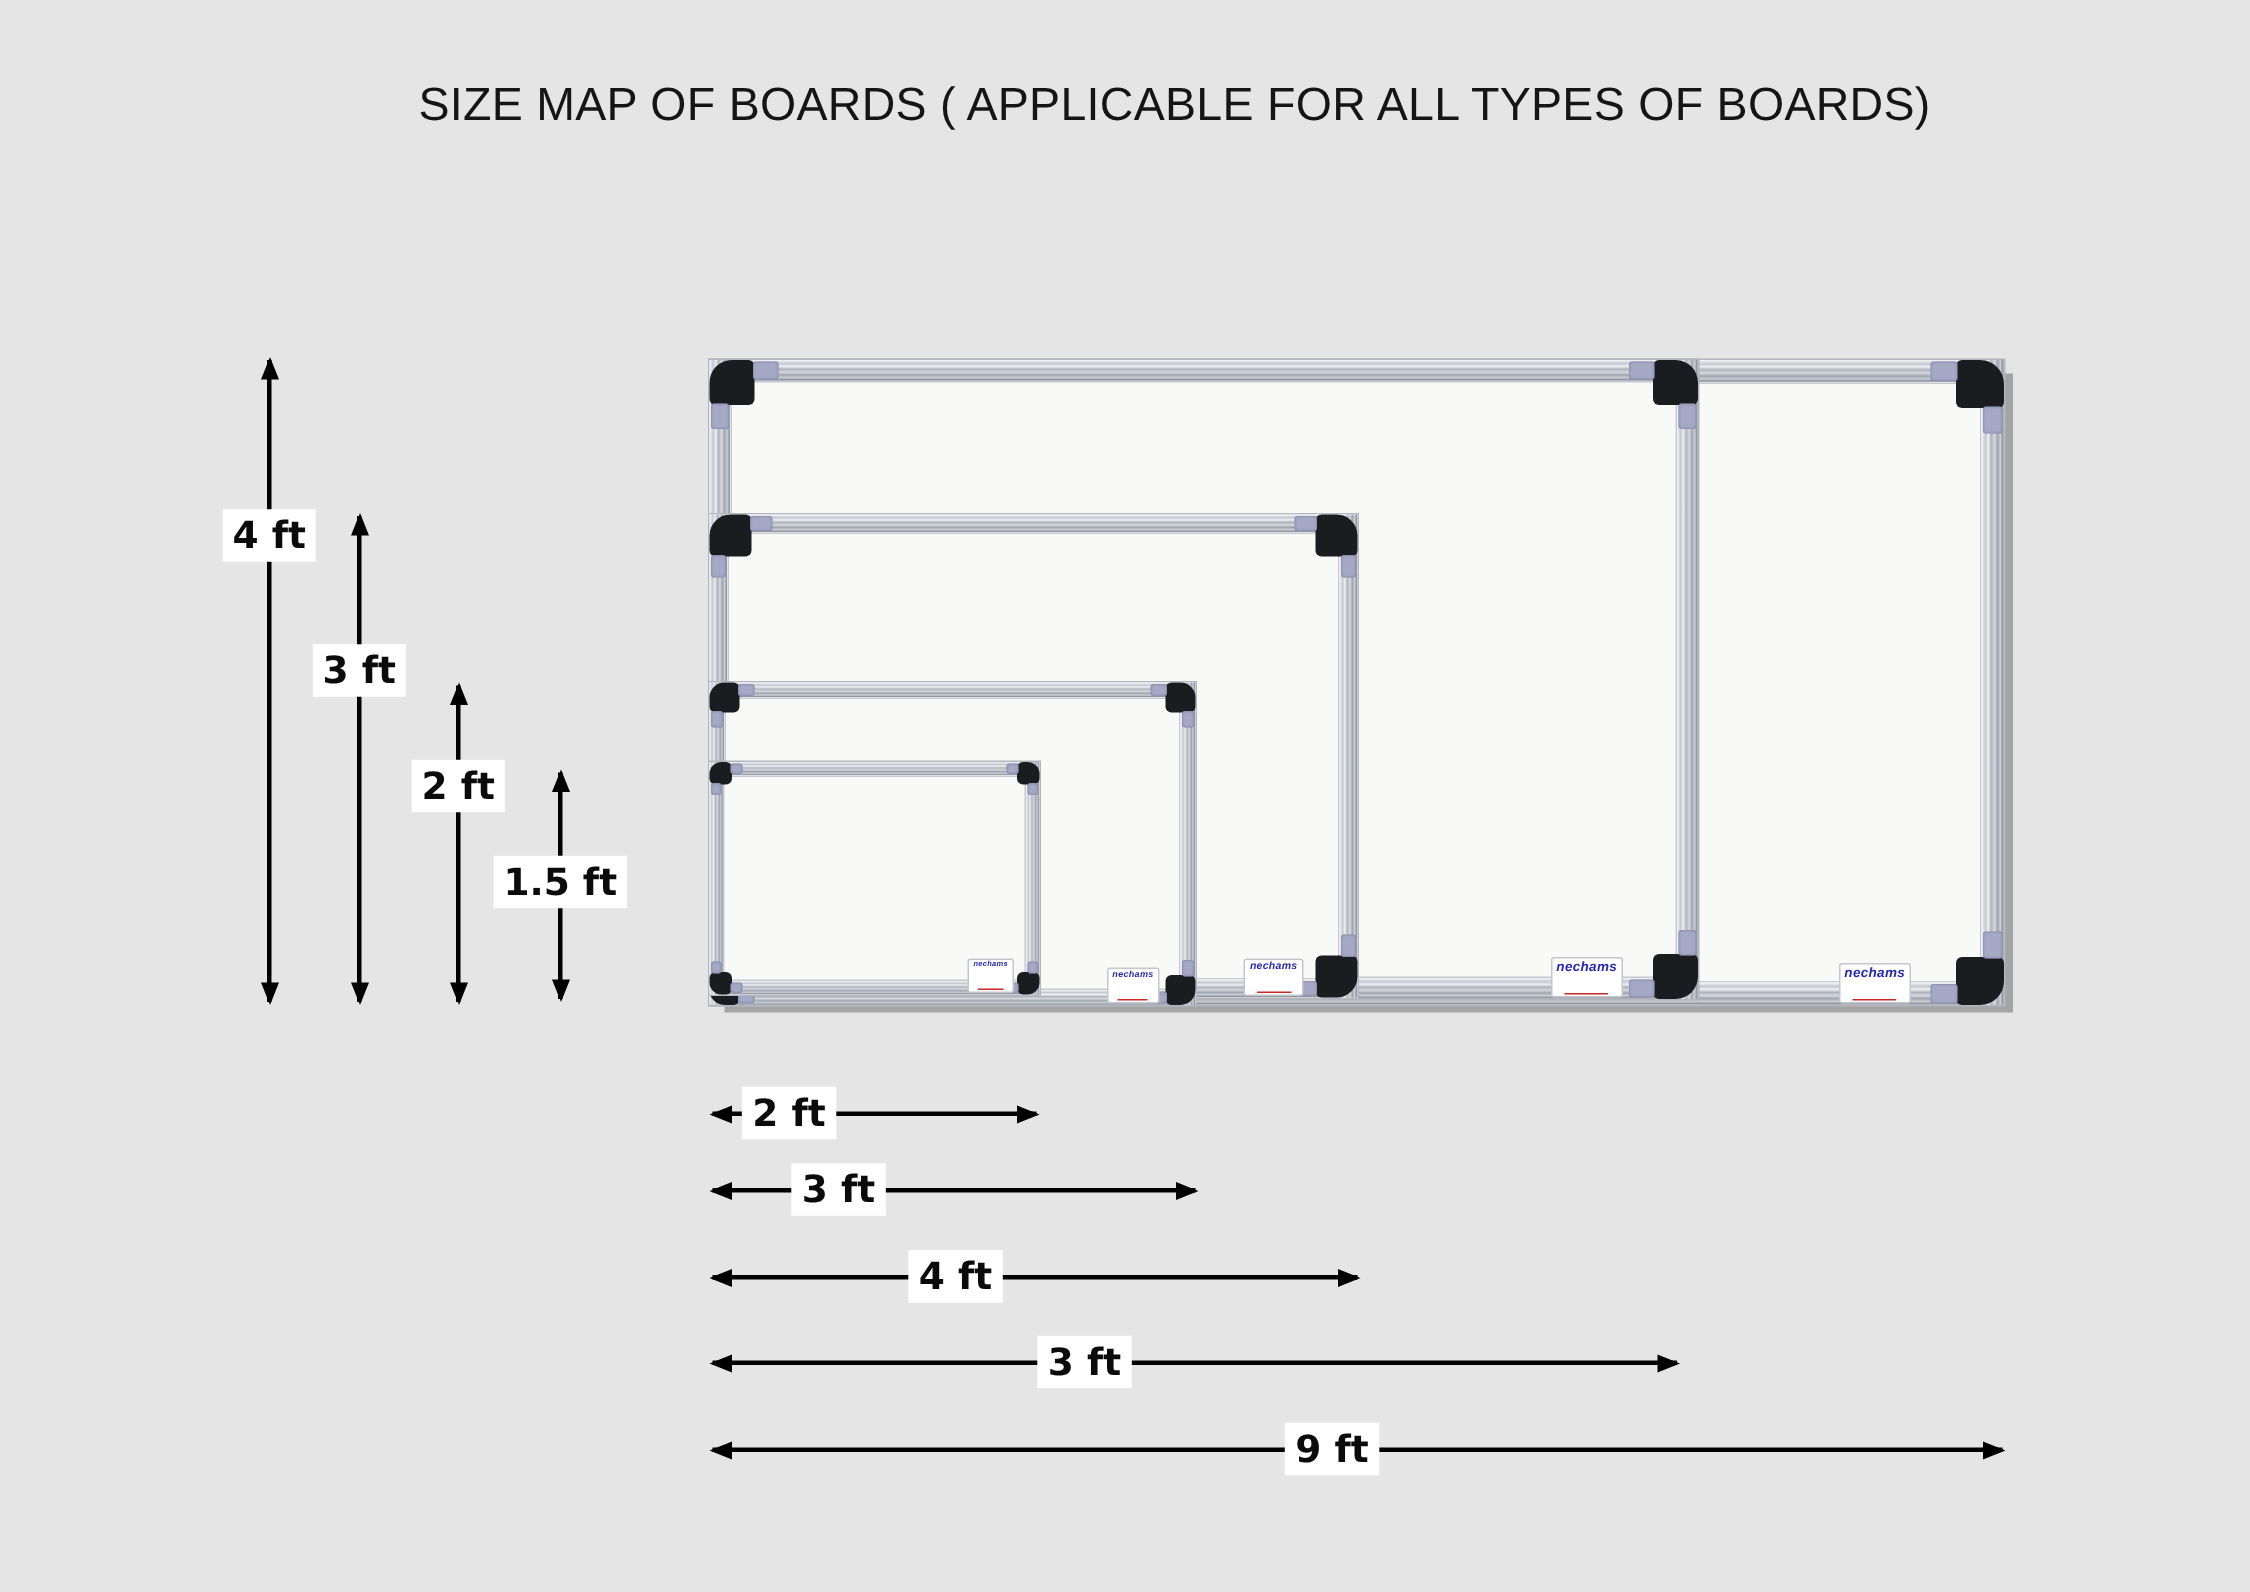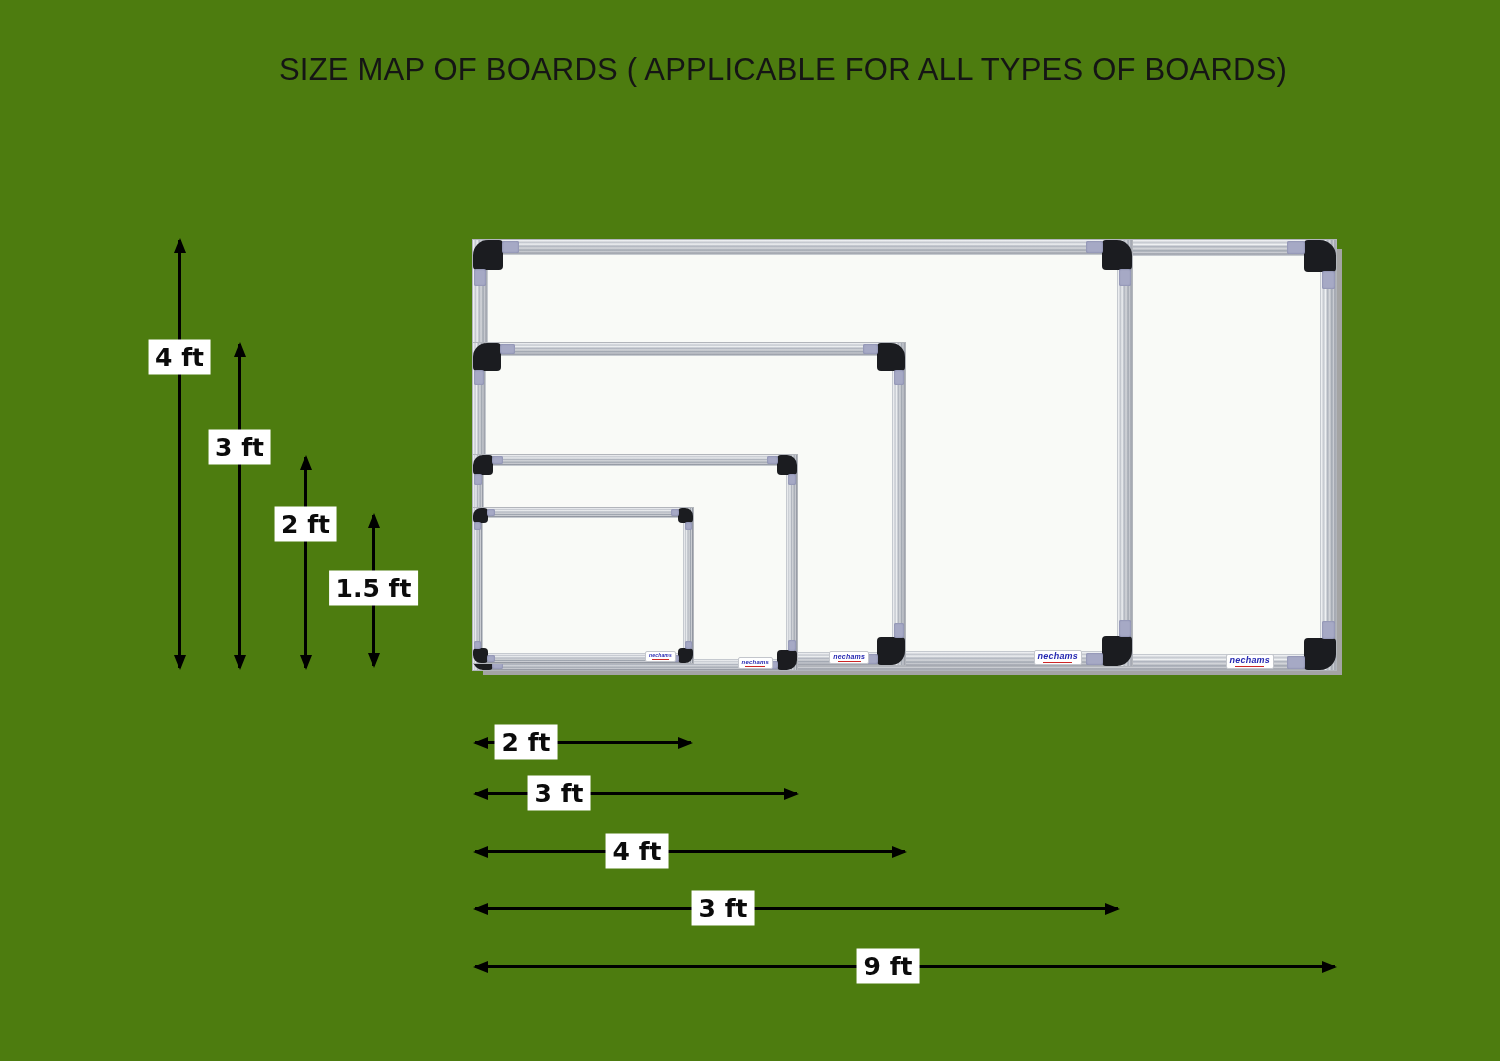--- a/index.html
+++ b/index.html
@@ -1,17 +1,17 @@
 <!DOCTYPE html>
 <html><head>
 <meta charset="utf-8">
 <style>
   html,body{margin:0;padding:0;background:#ffffff;}
   .canvas{
-    position:relative;width:1500px;height:1061px;background:#4d7c0f;overflow:hidden;
+    position:relative;width:1500px;height:1061px;background:#e5e5e5;overflow:hidden;
     font-family:"Liberation Sans","DejaVu Sans",sans-serif;
     --alu-h:linear-gradient(180deg,#f6f7f9 0%,#dfe1e5 8%,#c4c8cf 18%,#eef0f2 30%,#aeb3bd 44%,#d6d8dc 58%,#9fa5af 72%,#ccced4 84%,#8e939e 94%,#c9cbd0 100%);
     --alu-v:linear-gradient(90deg,#f6f7f9 0%,#dfe1e5 8%,#c4c8cf 18%,#eef0f2 30%,#aeb3bd 44%,#d6d8dc 58%,#9fa5af 72%,#ccced4 84%,#8e939e 94%,#c9cbd0 100%);
   }
   .title{
     position:absolute;left:783px;top:52px;transform:translateX(-50%);
     font-size:31px;color:#151515;white-space:nowrap;letter-spacing:.2px;
   }
   .subtitle{
     position:absolute;left:783px;top:98px;transform:translateX(-50%);
@@ -24,21 +24,21 @@
   .fr-top{left:0;right:0;top:0;background:var(--alu-h);}
   .fr-bottom{left:0;right:0;bottom:0;background:var(--alu-h);}
   .fr-left{top:0;bottom:0;left:0;background:var(--alu-v);}
   .fr-right{top:0;bottom:0;right:0;background:var(--alu-v);}
   .surface{position:absolute;background:#f9faf7;box-shadow:inset 0 0 0 1px #c5c9cf;}
   .cblk{position:absolute;background:#1b1c20;}
   .ccap{position:absolute;background:#a6a9c5;border-radius:2px;box-shadow:inset 0 0 2px #70749a;}
   .sticker{
     position:absolute;background:#ffffff;border:1px solid #c3c6cc;border-radius:2px;
     display:flex;flex-direction:column;align-items:center;justify-content:center;
-    padding:1px 3px;line-height:1;
+    padding:1px 3px;line-height:1;gap:12px;
   }
   .sticker .brand{color:#2629b2;font-style:italic;font-weight:700;letter-spacing:.2px;white-space:nowrap;}
   .sticker .accent{height:1px;background:#cc2626;width:72%;margin-top:1px;}
   .varrow{position:absolute;width:3px;background:#000;}
   .harrow{position:absolute;height:3px;background:#000;}
   .ah{position:absolute;width:0;height:0;}
   .ah-up{top:-2px;left:50%;transform:translateX(-50%);
     border-left:6px solid transparent;border-right:6px solid transparent;border-bottom:15px solid #000;}
   .ah-down{bottom:-2px;left:50%;transform:translateX(-50%);
     border-left:6px solid transparent;border-right:6px solid transparent;border-top:15px solid #000;}

